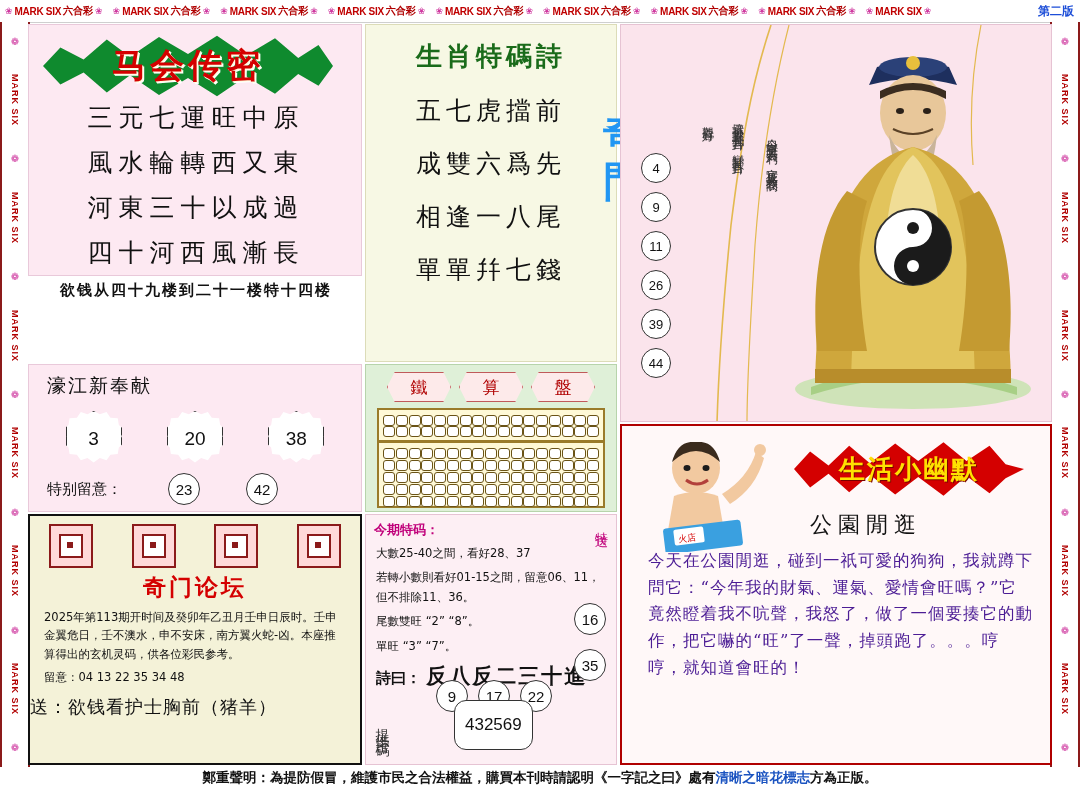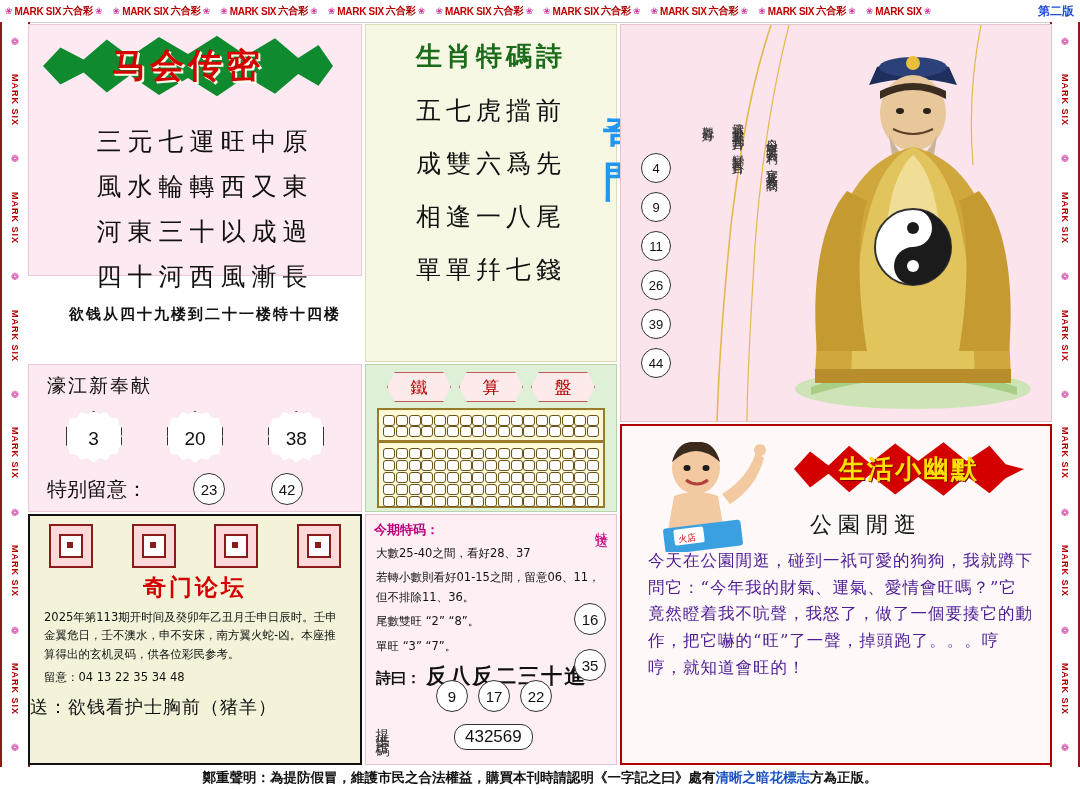--- a/index.html
+++ b/index.html
@@ -26,21 +26,21 @@
   .canvas{position:absolute;left:28px;top:24px;width:1024px;height:741px;background:#ffffff;}
 
   
   .panel{position:absolute;box-sizing:border-box;}
 
   
   .pA{left:0px;top:0px;width:334px;height:252px;background:#fde9f2;border:1px solid #e9c9da;}
   .starbanner{position:absolute;left:14px;top:8px;width:290px;height:66px;}
   .starbanner .star{position:absolute;inset:0;background:#0f8a2e;clip-path:polygon(0% 50%,6% 22%,14% 40%,22% 10%,30% 36%,40% 6%,50% 32%,60% 4%,70% 34%,80% 8%,88% 38%,95% 18%,100% 50%,95% 80%,88% 62%,80% 92%,70% 66%,60% 96%,50% 68%,40% 94%,30% 64%,22% 90%,14% 60%,6% 78%);}
   .starbanner .txt{position:absolute;inset:0;display:flex;align-items:center;justify-content:center;font-size:34px;font-weight:bold;color:#d40000;font-family:"DejaVu Serif",serif;letter-spacing:4px;text-shadow:1px 1px 0 #ffd,2px 2px 0 #fff;}
-  .poemA{position:absolute;left:0;top:100px;width:334px;padding-left:9px;}
+  .poemA{position:absolute;left:0;top:76px;width:334px;}
   .poemA div{text-align:center;font-size:25px;color:#111;font-family:"DejaVu Serif",serif;letter-spacing:6px;margin-bottom:12px;}
   .poemA .last{font-size:15px;letter-spacing:2px;font-weight:bold;}
 
   
   .pB{left:337px;top:0px;width:252px;height:338px;background:#f7f8e4;border:1px solid #dcdcb8;}
   .pB .title{text-align:center;font-size:26px;color:#1a6b1a;font-family:Liberation Mono, monospace;letter-spacing:4px;margin-top:14px;font-weight:bold;}
   .pB .line{text-align:center;font-size:25px;color:#111;font-family:"DejaVu Serif",serif;letter-spacing:5px;margin-top:20px;}
 
   
   .qimen{position:absolute;left:575px;top:88px;color:#2196f3;font-size:42px;font-family:"DejaVu Serif",serif;line-height:1.35;font-weight:bold;}
@@ -58,21 +58,21 @@
   .sage{position:absolute;left:160px;top:26px;width:260px;height:362px;}
 
   
   .pD{left:0px;top:340px;width:334px;height:148px;background:#fde9f2;border:1px solid #e9c9da;}
   .pD .hd{font-size:19px;color:#111;font-family:"DejaVu Serif",serif;margin:8px 0 0 18px;letter-spacing:2px;}
   .numrow{display:flex;justify-content:space-around;align-items:center;margin-top:12px;padding:0 14px;}
   .gear{position:relative;width:56px;height:56px;display:flex;align-items:center;justify-content:center;}
   .gear .g{position:absolute;inset:0;background:#fff;border:1.5px solid #333;clip-path:polygon(50% 0%,61% 6%,73% 2%,80% 12%,93% 13%,95% 25%,105% 34%,99% 45%,105% 56%,95% 65%,93% 77%,80% 78%,73% 88%,61% 84%,50% 92%,39% 84%,27% 88%,20% 78%,7% 77%,5% 65%,-5% 56%,1% 45%,-5% 34%,5% 25%,7% 13%,20% 12%,27% 2%,39% 6%);}
   .gear span{position:relative;font-size:19px;color:#111;font-family:"Liberation Sans",sans-serif;}
   .pD .sub{display:flex;align-items:center;margin:6px 0 0 18px;gap:46px;}
-  .pD .sub .lab{font-size:20px;font-family:"DejaVu Serif",serif;color:#111;}
+  .pD .sub .lab{font-size:15px;font-family:"DejaVu Serif",serif;color:#111;}
   .circ{width:30px;height:30px;border-radius:50%;border:1.4px solid #333;display:flex;align-items:center;justify-content:center;font-size:15px;color:#111;background:#fff;font-family:"Liberation Sans",sans-serif;}
 
   
   .pE{left:337px;top:340px;width:252px;height:148px;background:#dff0d8;border:1px solid #b7d4ab;}
   .abacusTitle{display:flex;justify-content:center;gap:8px;margin-top:7px;}
   .hexa{width:62px;height:28px;background:#fdeaea;border:1.2px solid #c05a5a;display:flex;align-items:center;justify-content:center;font-size:17px;color:#b00000;font-family:"DejaVu Serif",serif;clip-path:polygon(12% 0,88% 0,100% 50%,88% 100%,12% 100%,0 50%);}
   .abacus{margin:6px auto 0;width:228px;height:100px;background:#fff9d6;border:2px solid #9a7b2a;position:relative;box-sizing:border-box;}
   .abeam{position:absolute;left:0;right:0;height:3px;background:#9a7b2a;top:30px;}
   .abrow{position:absolute;left:4px;right:4px;display:flex;justify-content:space-between;}
   .bead{width:10px;height:9px;background:#fff;border:1.2px solid #6a5316;border-radius:3px;}
@@ -90,21 +90,21 @@
   
   .pG{left:337px;top:490px;width:252px;height:251px;background:#fdeff4;border:1px solid #e6c3d3;}
   .pG .hd{font-size:13px;color:#c0007a;font-family:"DejaVu Sans",sans-serif;margin:6px 0 0 8px;font-weight:bold;}
   .pG .txt{font-size:11.5px;color:#111;line-height:1.75;margin:4px 10px 0 10px;font-family:"DejaVu Sans",sans-serif;}
   .pG .shiyue{font-size:15px;color:#111;font-family:"DejaVu Serif",serif;margin:6px 0 0 10px;font-weight:bold;}
   .pG .bigline{font-size:21px;color:#111;font-family:"DejaVu Serif",serif;letter-spacing:2px;}
   .vside{position:absolute;right:6px;top:6px;writing-mode:vertical-rl;font-size:13px;color:#c0007a;letter-spacing:4px;font-family:"DejaVu Serif",serif;}
   .vleft{position:absolute;left:8px;bottom:8px;writing-mode:vertical-rl;font-size:14px;color:#333;letter-spacing:5px;font-family:"DejaVu Serif",serif;}
   .sideballs{position:absolute;right:10px;top:88px;display:flex;flex-direction:column;gap:14px;}
   .botballs{position:absolute;left:70px;bottom:52px;display:flex;gap:10px;}
-  .codebox{position:absolute;left:88px;bottom:14px;border:1.4px solid #333;border-radius:12px;padding:2px 10px;font-size:17px;font-family:"Liberation Sans",sans-serif;color:#111;background:#fff;}
+  .codebox{position:absolute;left:88px;bottom:14px;border:1.4px solid #333;border-radius:12px;padding:14px 10px;font-size:17px;font-family:"Liberation Sans",sans-serif;color:#111;background:#fff;}
 
   
   .pH{left:592px;top:400px;width:432px;height:341px;background:#fff8f8;border:2px solid #b00000;}
   .pH .burst{position:absolute;left:172px;top:14px;width:230px;height:58px;}
   .pH .burst .s{position:absolute;inset:0;background:#d40000;clip-path:polygon(0% 50%,7% 20%,15% 44%,24% 10%,33% 40%,44% 6%,54% 36%,65% 4%,75% 36%,85% 10%,92% 42%,100% 50%,92% 66%,85% 92%,75% 62%,65% 96%,54% 64%,44% 94%,33% 60%,24% 90%,15% 58%,7% 82%);}
   .pH .burst .t{position:absolute;inset:0;display:flex;align-items:center;justify-content:center;font-size:26px;font-weight:bold;color:#ffe000;font-family:"DejaVu Serif",serif;letter-spacing:2px;text-shadow:1px 1px 0 #7a0000;}
   .pH .ttl2{position:absolute;left:188px;top:84px;font-size:22px;color:#111;font-family:"DejaVu Serif",serif;letter-spacing:6px;}
   .pH .story{position:absolute;left:26px;top:122px;width:386px;font-size:16.5px;color:#4c1d95;font-family:"DejaVu Serif",serif;line-height:1.62;letter-spacing:1px;}
   .lady{position:absolute;left:12px;top:16px;width:160px;height:110px;}
 

